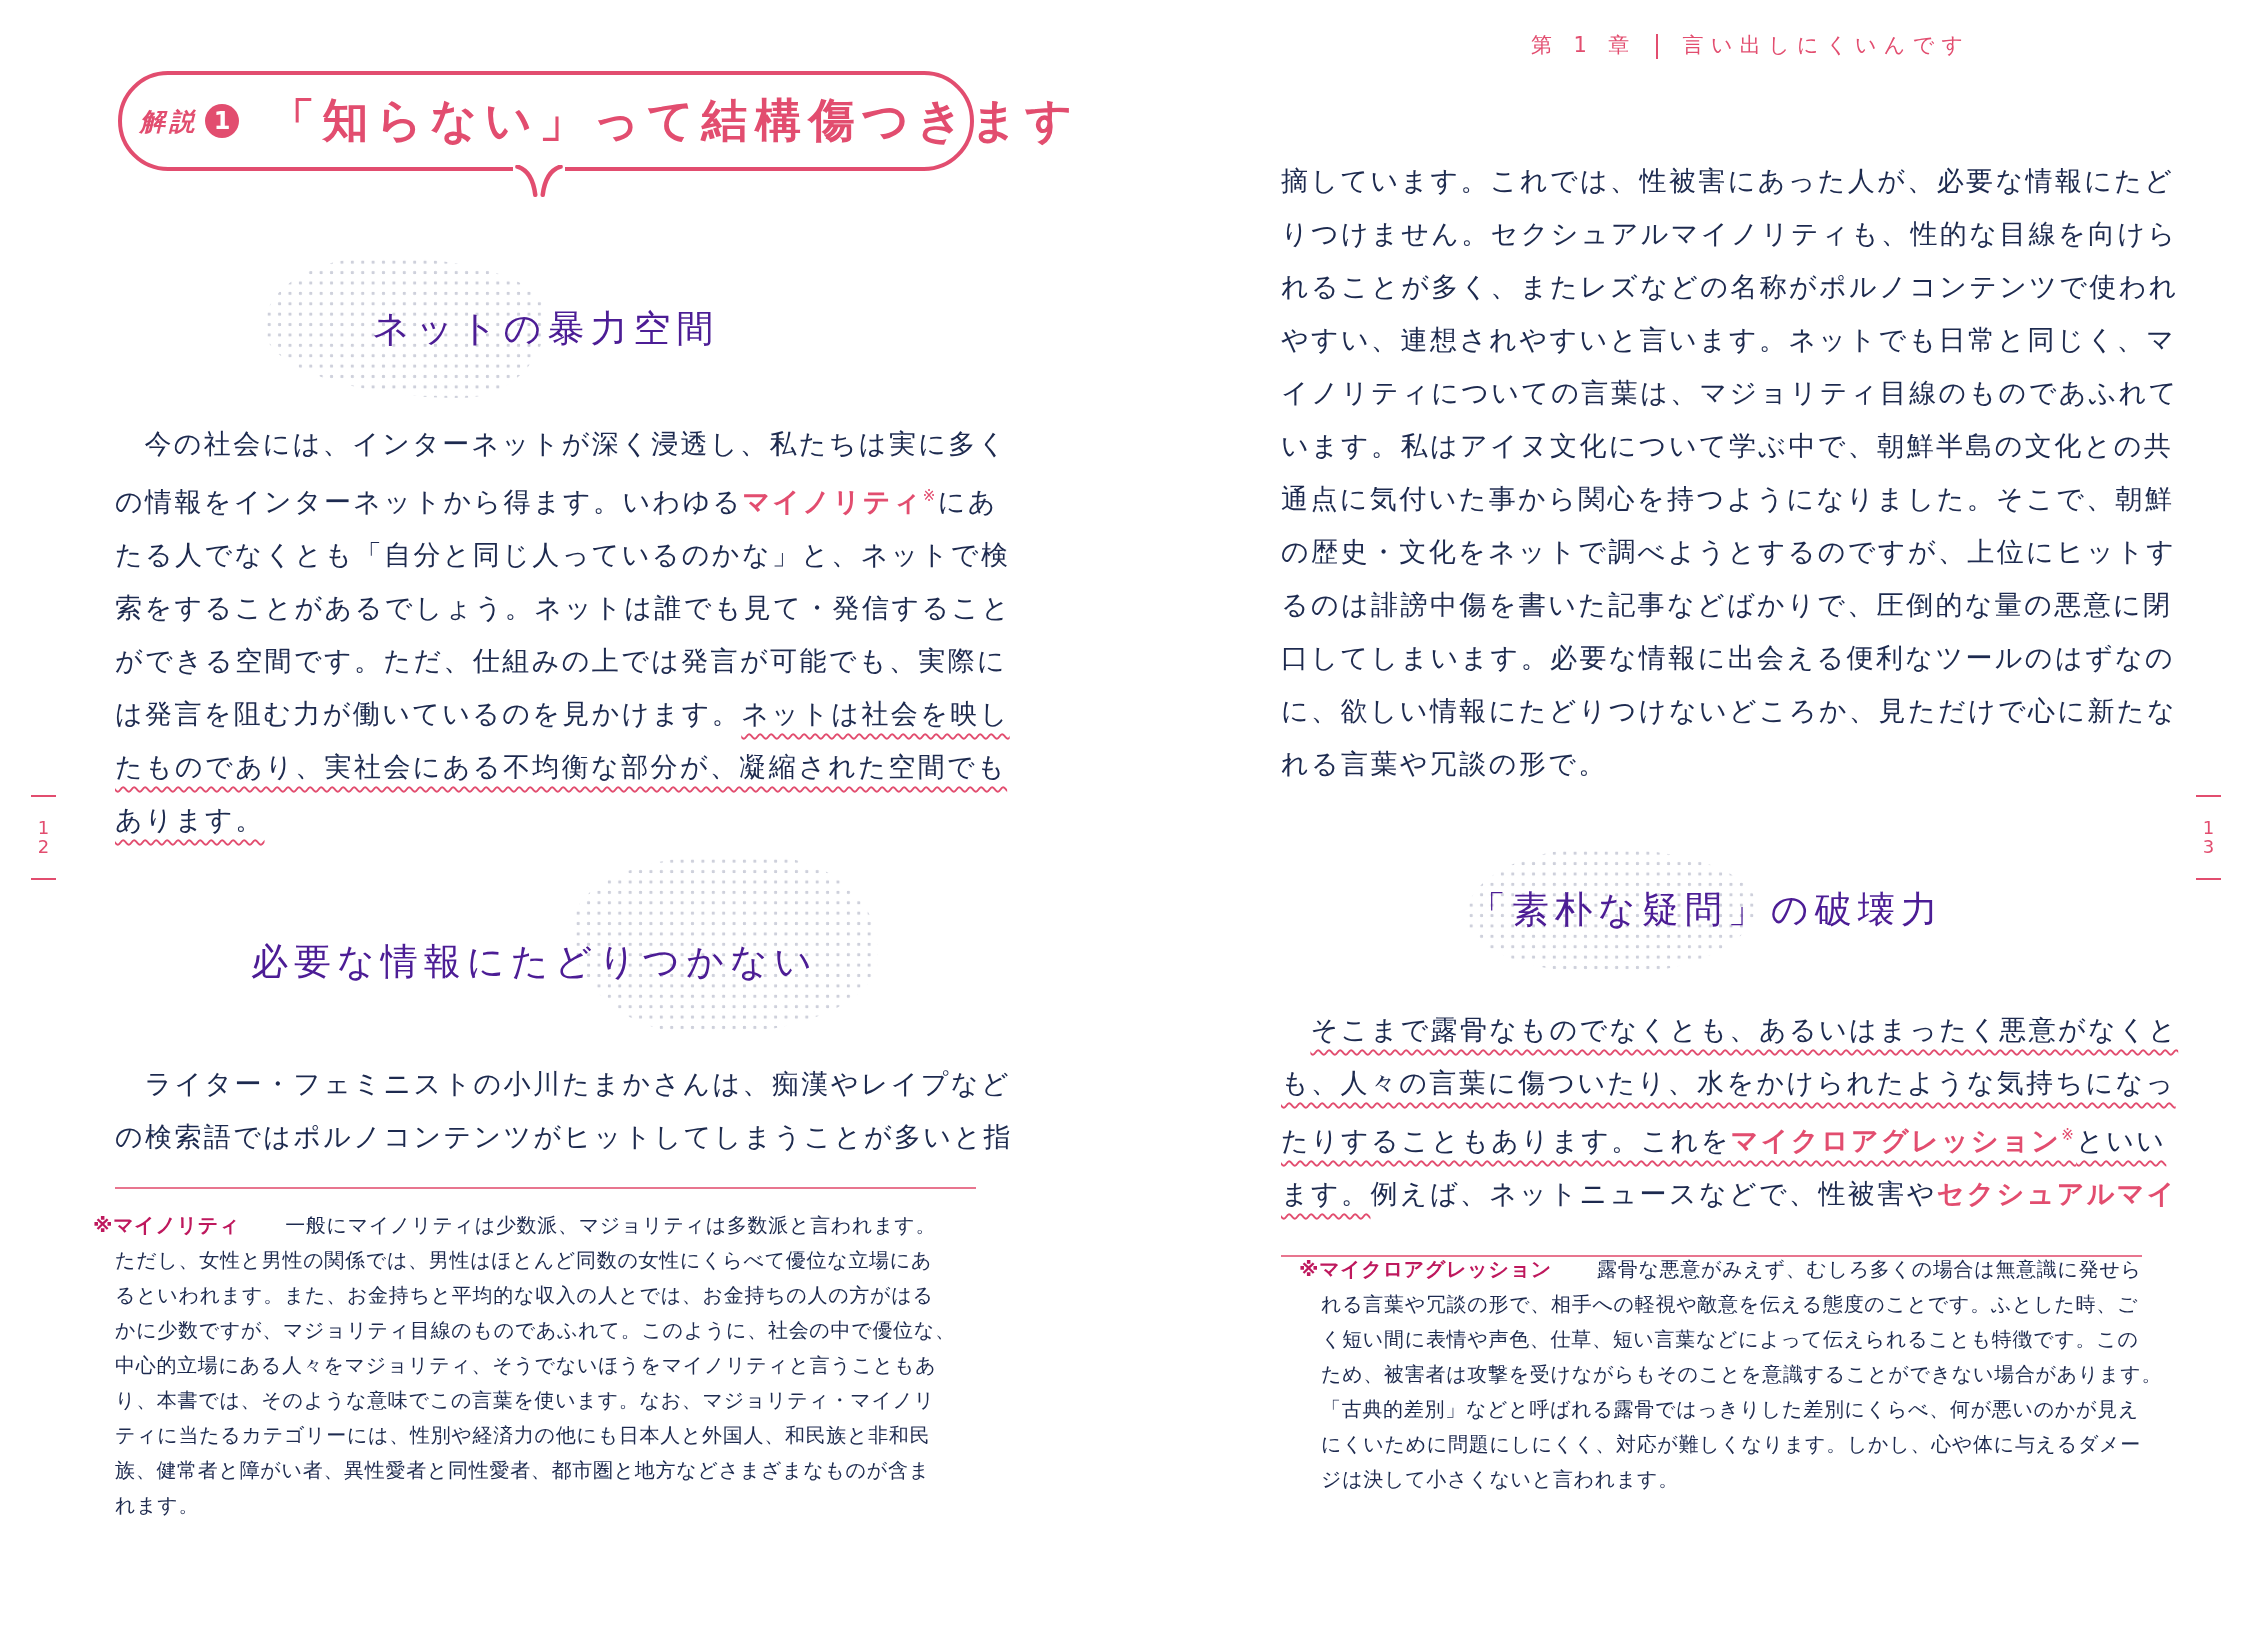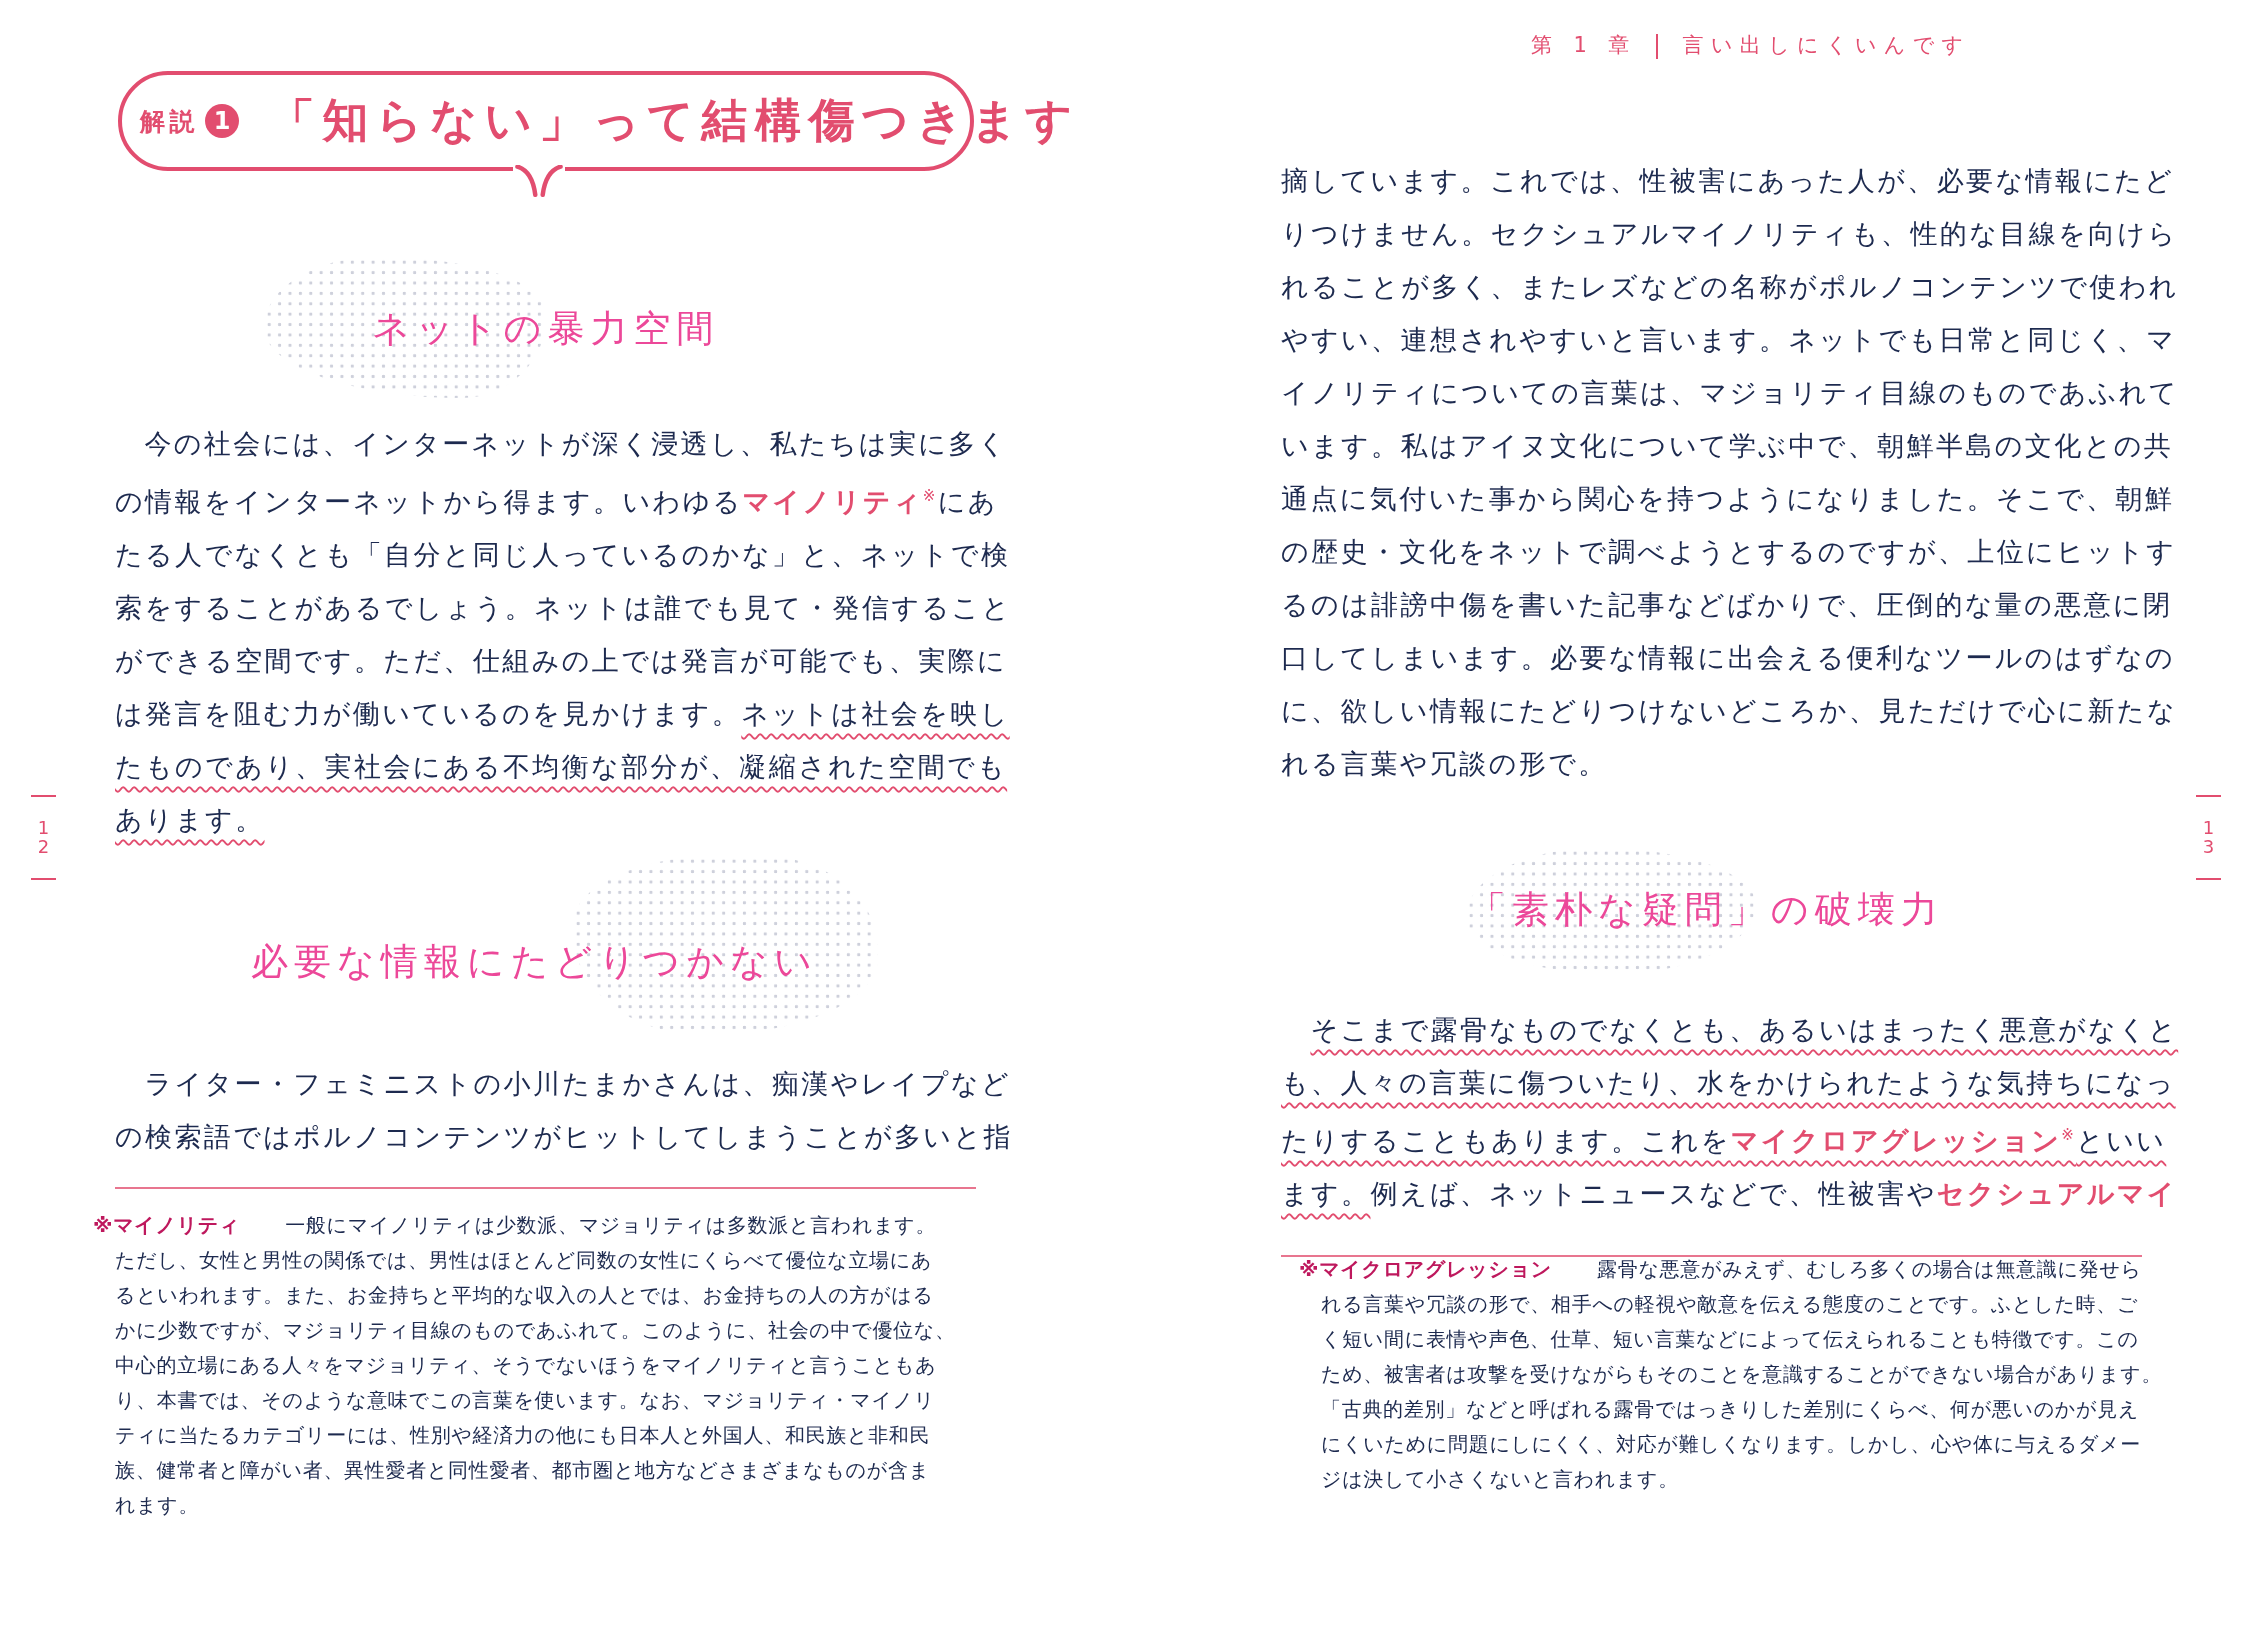--- a/index.html
+++ b/index.html
@@ -7,29 +7,29 @@
          font-family:"DejaVu Sans", "Liberation Sans", sans-serif; color:#1d2a4f; }
   .page { position:absolute; top:0; height:1652px; }
   .page-left { left:0; width:1125px; }
 
   
   .title-bubble { position:absolute; left:118px; top:71px; width:856px; height:100px;
                   border:4.5px solid #e24d6f; border-radius:52px; box-sizing:border-box; }
   .bubble-tail { position:absolute; left:513px; top:165px; width:52px; height:33px; background:#fff; }
   .bubble-tail svg { display:block; }
   .title-row { position:absolute; left:140px; top:91px; height:60px; display:flex; align-items:center; }
-  .kaisetsu { font-size:25px; font-weight:bold; color:#e24d6f; letter-spacing:4.5px; }
+  .kaisetsu { font-size:25px; font-weight:bold; color:#e24d6f; letter-spacing:4.5px;font-style:italic; }
   .num-badge { width:34px; height:34px; border-radius:50%; background:#e24d6f; color:#fff;
                font-size:24px; font-weight:bold; display:flex; align-items:center; justify-content:center;
                margin-left:6px; margin-right:30px; }
   .main-title { font-size:46px; font-weight:bold; color:#e24d6f; letter-spacing:7.4px; }
 
   .dots { position:absolute; background-image:radial-gradient(#c9ccd8 1.8px, transparent 1.9px);
           background-size:10.4px 10.4px; opacity:0.9; }
-  .sec-heading { position:absolute; font-size:37px; color:#ec4899; letter-spacing:6px; white-space:nowrap; }
+  .sec-heading { position:absolute; font-size:37px; color:#4c1d95; letter-spacing:6px; white-space:nowrap; }
 
   .body-text { position:absolute; font-size:27px; line-height:53px; letter-spacing:2.4px; color:#1d2a4f; }
   .body-text p { margin:0; white-space:nowrap; }
   .wavy { text-decoration:underline wavy #e24d6f; text-decoration-thickness:1.5px; text-underline-offset:10.4px; }
   .hl { color:#e24d6f; font-weight:bold; }
   .sup { font-size:15px; vertical-align:super; color:#e24d6f; }
 
   .fn-rule { position:absolute; height:2.2px; background:#e8758f; }
   .footnote { position:absolute; font-size:20px; line-height:35px; letter-spacing:0.7px; color:#1d2a4f; }
   .footnote p { margin:0; white-space:nowrap; }

